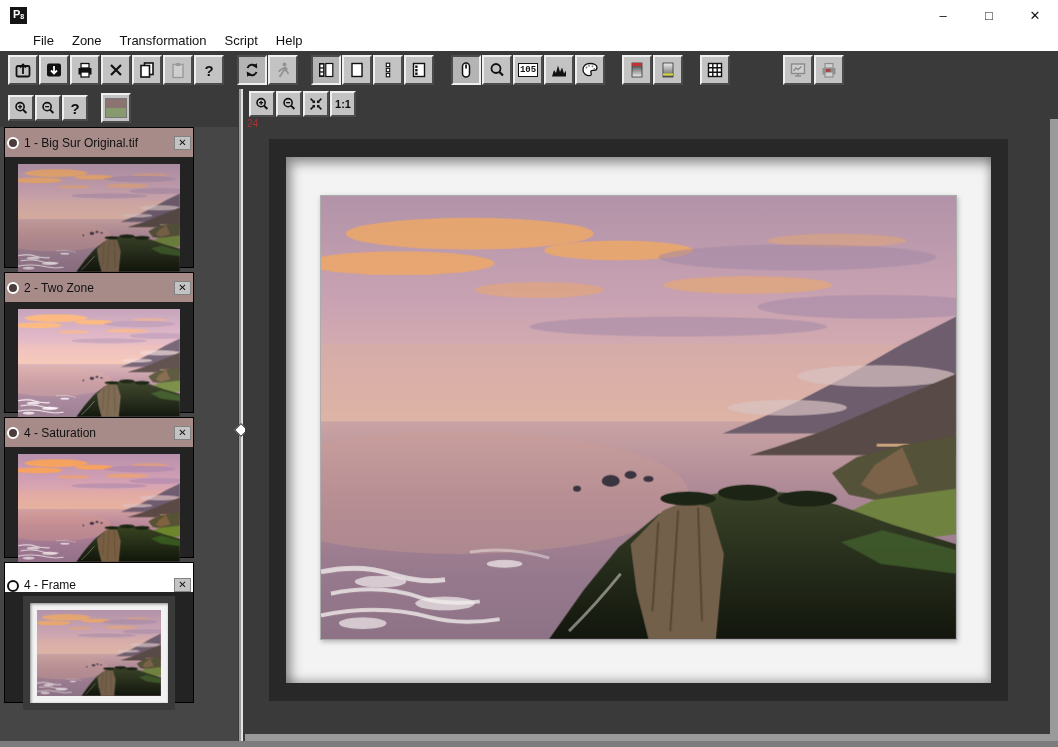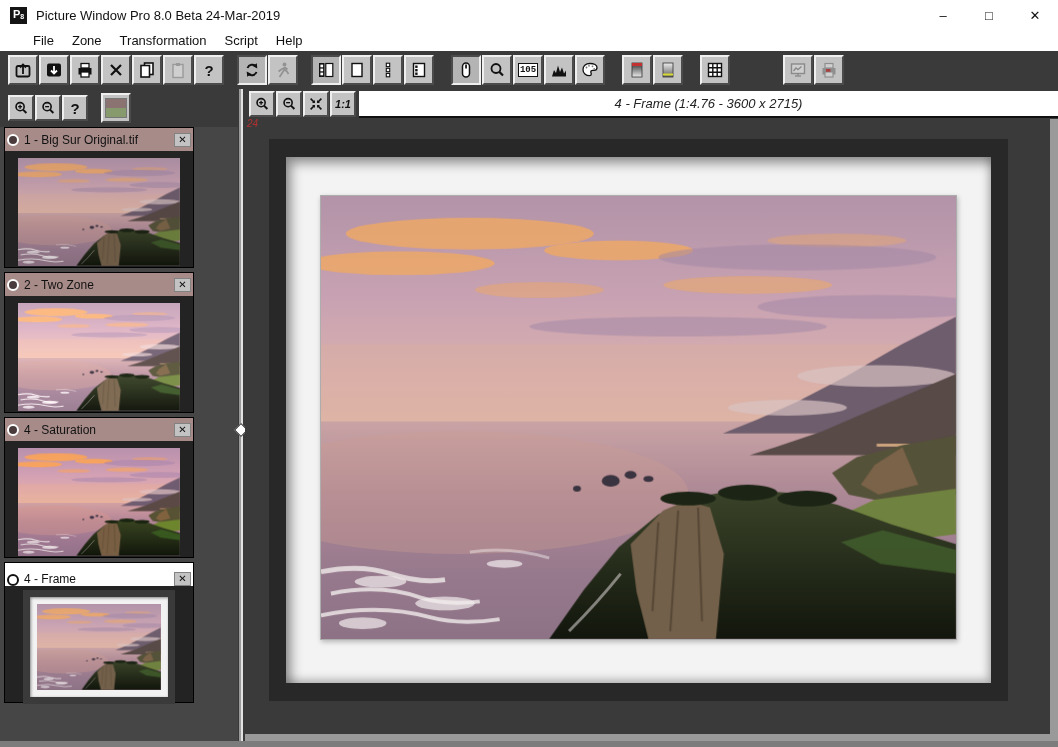--- a/index.html
+++ b/index.html
@@ -34,21 +34,21 @@
   .swatch .top { height:50%; background:#8a7370; }
   .swatch .bot { height:50%; background:#879a6d; }
 
   
   .content { display:flex; height:652px; }
 
   
   .sidebar { width:238px; background:#464646; display:flex; flex-direction:column; flex:0 0 auto; }
   .side-tools { height:38px; background:#3a3a3a; display:flex; align-items:center; padding-left:8px; flex:0 0 auto; }
   .thumb-box { width:190px; height:141px; margin:0 0 4px 4px; background:#232323; border:1px solid #000; flex:0 0 auto; }
-  .thumb-head { height:23px; display:flex; align-items:center; background:#a68b88; padding:0 2px 0 2px; }
+  .thumb-head { height:29px; display:flex; align-items:center; background:#a68b88; padding:0 2px 0 2px; }
   .thumb-head.active { background:#ffffff;align-items:flex-end; }
   .radio { width:12px; height:12px; border-radius:50%; border:2px solid #fff; background:#4a3c3c; flex:0 0 auto; }
   .thumb-head.active .radio { border-color:#111; background:#fff; }
   .thumb-title { flex:1; font-size:12px; color:#111; padding-left:5px; white-space:nowrap; overflow:hidden; }
   .thumb-close { width:17px; height:14px; background:#c3c3c3; border:1px solid #828282; font-size:10px; line-height:11px;
                  text-align:center; color:#111; flex:0 0 auto; }
   .thumb-img { display:block; width:162px; height:108px; margin:7px auto 0; }
   .f-b095 { filter:brightness(0.95); }
   .f-b110 { filter:brightness(1.12) saturate(0.95); }
   .f-sat  { filter:saturate(1.3); }
@@ -56,21 +56,21 @@
   .mini-mat { width:100%; height:100%; background:#f2f2f2; padding:7px; box-shadow:inset 1px 1px 3px rgba(0,0,0,.45); }
   .mini-mat svg { display:block; width:100%; height:100%; }
 
   
   .splitter { width:7px; flex:0 0 auto; position:relative;
               background:linear-gradient(90deg,#3a3a3a 0 1px,#9a9a9a 1px 3px,#e2e2e2 3px 5px,#3a3a3a 5px); }
   .diamond { position:absolute; left:-2px; top:336px; width:10px; height:10px; background:#fff;
              border:1px solid #2a2a2a; transform:rotate(45deg); }
 
   
-  .main { flex:1; display:flex; flex-direction:column; background:#3a3a3a; min-width:0;font-style:italic; }
+  .main { flex:1; display:flex; flex-direction:column; background:#3a3a3a; min-width:0; }
   .main-tools { height:30px; display:flex; align-items:flex-start; padding:2px 0 0 4px; flex:0 0 auto; }
   .view-titlebar { flex:1; height:27px; background:#fff; border-bottom:2px solid #101010; display:flex; align-items:center;
                    justify-content:center; font-size:13px; color:#222; margin-left:2px; }
   .canvas { flex:1; position:relative; background:#3a3a3a; border-right:8px solid #9a9a9a; border-bottom:7px solid #9a9a9a; }
   .bit-depth { position:absolute; left:2px; top:-1px; color:#b03030; font-size:10px; }
   .picture-frame { position:absolute; left:24px; top:20px; width:739px; height:562px; background:#282828; padding:18px 17px; }
   .mat { width:100%; height:100%; background:#f3f3f3; position:relative;
          box-shadow:inset 5px 6px 12px rgba(0,0,0,.42), inset -3px -4px 9px rgba(0,0,0,.22); }
   .photo { position:absolute; left:34px; top:38px; right:34px; bottom:43px; border:1px solid #adadad;
            box-shadow:1px 2px 5px rgba(0,0,0,.25); }
@@ -169,21 +169,20 @@
       </g>
     </symbol>
   </defs>
 </svg>
 
 <div class="titlebar">
   <div class="app-icon">
       <span>P</span>
       <span class="sub">8</span>
     </div>
-  <div class="win-title">Picture Window Pro 8.0 Beta 24-Mar-2019</div>
   <div class="win-controls">
     <div class="win-btn">–</div>
     <div class="win-btn">□</div>
     <div class="win-btn">✕</div>
   </div>
 </div>
 
 <div class="menubar">
   <div class="menu-item">File</div>
   <div class="menu-item">Zone</div>
@@ -449,23 +448,20 @@
         <svg width="18" height="18" viewBox="0 0 20 20">
             <path d="M4 4 L8 8 M16 4 L12 8 M4 16 L8 12 M16 16 L12 12" stroke="#111" stroke-width="1.8"></path>
             <polygon points="8.8,8.8 8.8,5.6 5.6,8.8" fill="#111"></polygon>
             <polygon points="11.2,8.8 11.2,5.6 14.4,8.8" fill="#111"></polygon>
             <polygon points="8.8,11.2 8.8,14.4 5.6,11.2" fill="#111"></polygon>
             <polygon points="11.2,11.2 11.2,14.4 14.4,11.2" fill="#111"></polygon>
           </svg>
       </div>
       <div class="tb small">
         <span class="ratio-glyph">1:1</span>
-      </div>
-      <div class="view-titlebar">
-        <span>4 - Frame (1:4.76 - 3600 x 2715)</span>
       </div>
     </div>
 
     <div class="canvas">
       <div class="bit-depth">24</div>
       <div class="picture-frame">
         <div class="mat">
           <div class="photo">
             <svg preserveAspectRatio="none">
                 <use href="#bigsur" xlink:href="#bigsur"></use>

